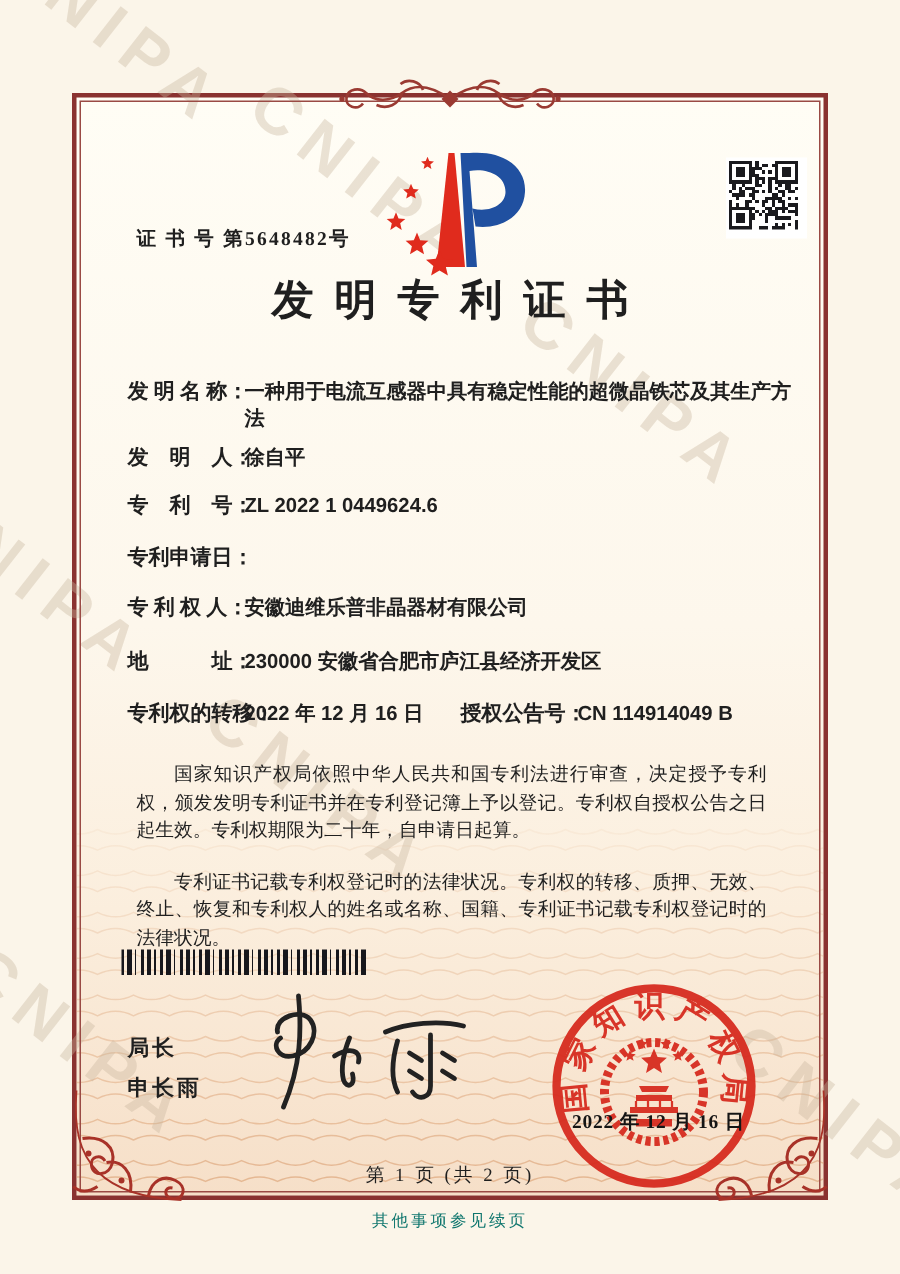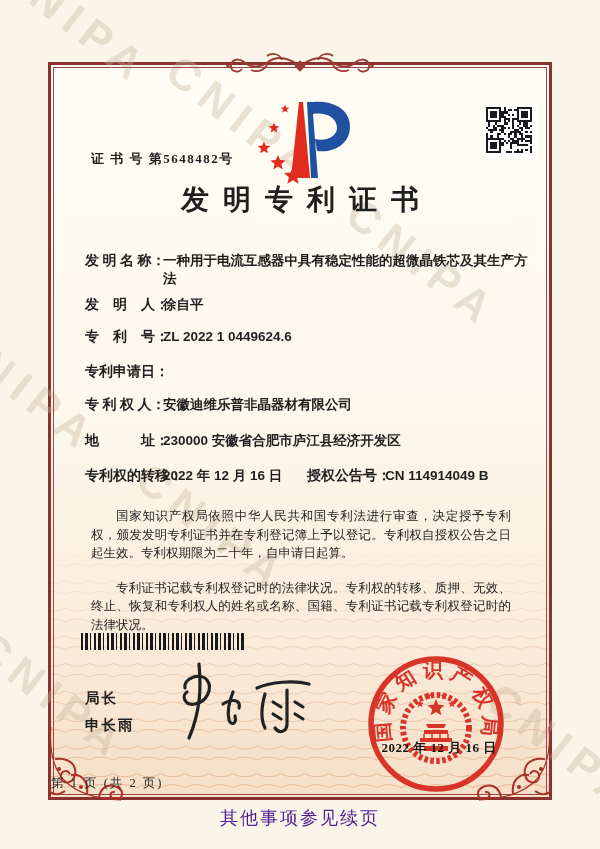--- a/index.html
+++ b/index.html
@@ -27,23 +27,23 @@
   .paras p{margin:16px;text-indent:2em;}
   .barcode{left:30px;top:568px;width:165px;height:17px;
     background:repeating-linear-gradient(90deg,#17171c 0,#17171c 2px,transparent 2px,transparent 4px,
       #17171c 4px,#17171c 7px,transparent 7px,transparent 9px,
       #17171c 9px,#17171c 10px,transparent 10px,transparent 13px);}
   .signer{left:34px;font-family:"Liberation Sans",sans-serif;font-weight:700;font-size:14.5px;letter-spacing:2px;}
   .sig{left:120px;top:593px;}
   .seal{left:313px;top:587px;opacity:.93;}
   .seal-date{left:318px;top:674px;width:140px;text-align:center;font-size:13px;
              font-weight:700;letter-spacing:.5px;color:#151515;}
-  .pageinfo{left:0;top:710px;width:100%;text-align:left;font-size:12.5px;letter-spacing:2px;}
-  .note{position:absolute;left:0;top:806px;width:100%;text-align:center;font-size:18px;
-        letter-spacing:2px;color:#4c1d95;}
+  .pageinfo{left:0;top:710px;width:100%;text-align:center;font-size:12.5px;letter-spacing:2px;}
+  .note{position:absolute;left:0;top:806px;width:100%;text-align:center;font-size:11px;
+        letter-spacing:2px;color:#0f766e;}
   .orn-top{position:absolute;left:50%;top:-15px;transform:translateX(-50%);color:#9a3a32;}
   .orn-bl{position:absolute;left:-3px;bottom:-5px;transform:scaleX(-1);}
   .orn-br{position:absolute;right:-3px;bottom:-5px;}
   .guilloche{position:absolute;left:0;bottom:0;}
 </style>
 </head>
 <body>
 
 <div class="page">
 

